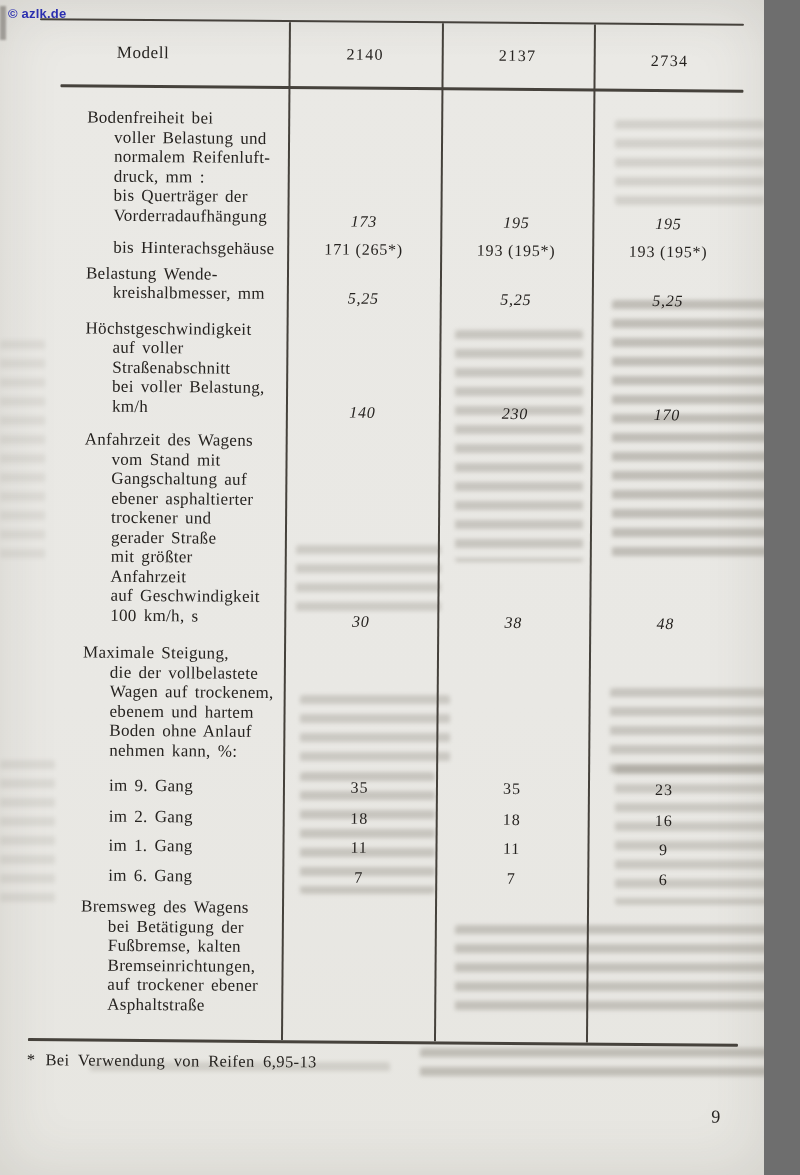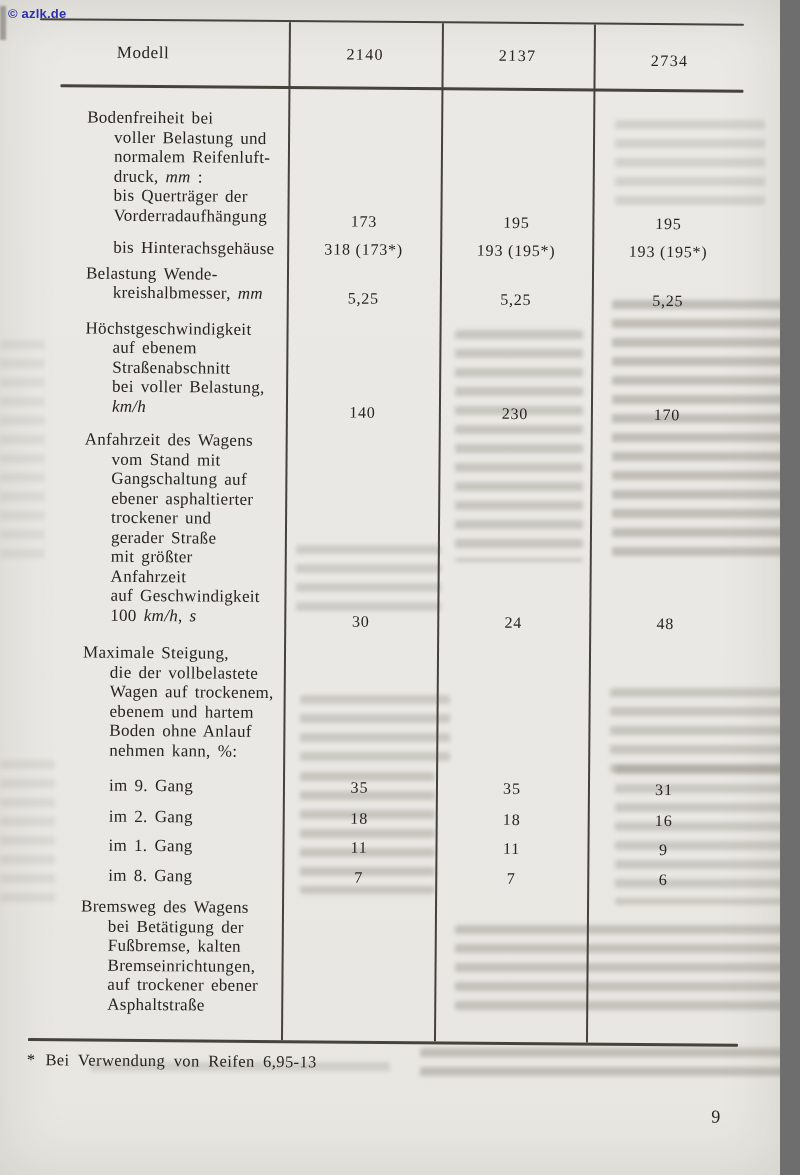--- a/index.html
+++ b/index.html
@@ -1,21 +1,20 @@
 <!DOCTYPE html>
 <html><head>
 <meta charset="utf-8">
 <style>
   html,body{margin:0;padding:0;background:#6e6e6e;}
   .page{
     position:relative;width:764px;height:1175px;overflow:hidden;
     background:linear-gradient(180deg,#e6e5e1 0,#eae9e5 5%,#e9e8e4 60%,#e7e6e1 100%);
     font-family:"Liberation Serif", serif;color:#262320;
     box-shadow:inset 0 0 60px rgba(90,85,70,.14);
-    padding-left:16px;
   }
   
   .edge-smudge{position:absolute;left:0;top:6px;width:6px;height:34px;background:#55504a;opacity:.45;filter:blur(1px);}
   .ghost{
     position:absolute;
     background:repeating-linear-gradient(180deg,
       rgba(112,106,94,.55) 0px, rgba(112,106,94,.55) 9px,
       rgba(0,0,0,0) 9px, rgba(0,0,0,0) 19px);
     filter:blur(2.2px);
     border-radius:3px;
@@ -42,26 +41,26 @@
   .thead .h-label{width:229px;box-sizing:border-box;padding-left:57px;}
   .thead .h-col{text-align:center;font-size:16px;letter-spacing:1.4px;}
   .thead .h-col.c0{width:153px;}
   .thead .h-col.c1{width:152px;}
   .thead .h-col.c2{width:152px;transform:translateY(4px);}
   
   .rows{position:absolute;left:60px;top:89px;width:686px;}
   .row{display:flex;align-items:flex-end;}
   .label-cell{width:229px;box-sizing:border-box;padding-left:28px;font-size:17px;line-height:19.5px;letter-spacing:.3px;word-spacing:2.5px;}
   .lab-line.ind{padding-left:27px;}
-  .it{font-style:italic;}
+  .it{}
   .val-cell{box-sizing:border-box;text-align:center;font-size:16px;line-height:19.5px;letter-spacing:.8px;}
   .val-cell.c0{width:153px;}
   .val-cell.c1{width:152px;}
   .val-cell.c2{width:152px;}
-  .val-cell.low{transform:translateY(4px);}
+  .val-cell.low{transform:translateY(4px);font-style:italic;}
   .row:nth-child(1){margin-top:21px;}
   .row:nth-child(2){margin-top:13px;}
   .row:nth-child(3){margin-top:6px;}
   .row:nth-child(4){margin-top:16px;}
   .row:nth-child(5){margin-top:14px;}
   .row:nth-child(6){margin-top:18px;}
   .row:nth-child(7){margin-top:16px;}
   .row:nth-child(8){margin-top:11px;}
   .row:nth-child(9){margin-top:10px;}
   .row:nth-child(10){margin-top:10px;}
@@ -120,37 +119,37 @@
             <div class="lab-line ind"><span>Vorderradaufhängung</span></div>
           </div>
           <div class="val-cell c0 low">173</div>
           <div class="val-cell c1 low">195</div>
           <div class="val-cell c2 low">195</div>
         </div>
         <div class="row">
           <div class="label-cell">
             <div class="lab-line ind"><span>bis Hinterachsgehäuse</span></div>
           </div>
-          <div class="val-cell c0">318 (173*)</div>
+          <div class="val-cell c0">171 (265*)</div>
           <div class="val-cell c1">193 (195*)</div>
           <div class="val-cell c2">193 (195*)</div>
         </div>
         <div class="row">
           <div class="label-cell">
             <div class="lab-line"><span>Belastung Wende-</span></div>
             <div class="lab-line ind"><span>kreishalbmesser, </span><span class="it">mm</span></div>
           </div>
           <div class="val-cell c0 low">5,25</div>
           <div class="val-cell c1 low">5,25</div>
           <div class="val-cell c2 low">5,25</div>
         </div>
         <div class="row">
           <div class="label-cell">
             <div class="lab-line"><span>Höchstgeschwindigkeit</span></div>
-            <div class="lab-line ind"><span>auf ebenem</span></div>
+            <div class="lab-line ind"><span>auf voller</span></div>
             <div class="lab-line ind"><span>Straßenabschnitt</span></div>
             <div class="lab-line ind"><span>bei voller Belastung,</span></div>
             <div class="lab-line ind"><span class="it">km/h</span></div>
           </div>
           <div class="val-cell c0 low">140</div>
           <div class="val-cell c1 low">230</div>
           <div class="val-cell c2 low">170</div>
         </div>
         <div class="row">
           <div class="label-cell">
@@ -159,21 +158,21 @@
             <div class="lab-line ind"><span>Gangschaltung auf</span></div>
             <div class="lab-line ind"><span>ebener asphaltierter</span></div>
             <div class="lab-line ind"><span>trockener und</span></div>
             <div class="lab-line ind"><span>gerader Straße</span></div>
             <div class="lab-line ind"><span>mit größter</span></div>
             <div class="lab-line ind"><span>Anfahrzeit</span></div>
             <div class="lab-line ind"><span>auf Geschwindigkeit</span></div>
             <div class="lab-line ind"><span>100 </span><span class="it">km/h</span><span>, </span><span class="it">s</span></div>
           </div>
           <div class="val-cell c0 low">30</div>
-          <div class="val-cell c1 low">24</div>
+          <div class="val-cell c1 low">38</div>
           <div class="val-cell c2 low">48</div>
         </div>
         <div class="row">
           <div class="label-cell">
             <div class="lab-line"><span>Maximale Steigung,</span></div>
             <div class="lab-line ind"><span>die der vollbelastete</span></div>
             <div class="lab-line ind"><span>Wagen auf trockenem,</span></div>
             <div class="lab-line ind"><span>ebenem und hartem</span></div>
             <div class="lab-line ind"><span>Boden ohne Anlauf</span></div>
             <div class="lab-line ind"><span>nehmen kann, %:</span></div>
@@ -181,41 +180,41 @@
           <div class="val-cell c0"></div>
           <div class="val-cell c1"></div>
           <div class="val-cell c2"></div>
         </div>
         <div class="row">
           <div class="label-cell">
             <div class="lab-line ind"><span>im 9. Gang</span></div>
           </div>
           <div class="val-cell c0">35</div>
           <div class="val-cell c1">35</div>
-          <div class="val-cell c2">31</div>
+          <div class="val-cell c2">23</div>
         </div>
         <div class="row">
           <div class="label-cell">
             <div class="lab-line ind"><span>im 2. Gang</span></div>
           </div>
           <div class="val-cell c0">18</div>
           <div class="val-cell c1">18</div>
           <div class="val-cell c2">16</div>
         </div>
         <div class="row">
           <div class="label-cell">
             <div class="lab-line ind"><span>im 1. Gang</span></div>
           </div>
           <div class="val-cell c0">11</div>
           <div class="val-cell c1">11</div>
           <div class="val-cell c2">9</div>
         </div>
         <div class="row">
           <div class="label-cell">
-            <div class="lab-line ind"><span>im 8. Gang</span></div>
+            <div class="lab-line ind"><span>im 6. Gang</span></div>
           </div>
           <div class="val-cell c0">7</div>
           <div class="val-cell c1">7</div>
           <div class="val-cell c2">6</div>
         </div>
         <div class="row">
           <div class="label-cell">
             <div class="lab-line"><span>Bremsweg des Wagens</span></div>
             <div class="lab-line ind"><span>bei Betätigung der</span></div>
             <div class="lab-line ind"><span>Fußbremse, kalten</span></div>

